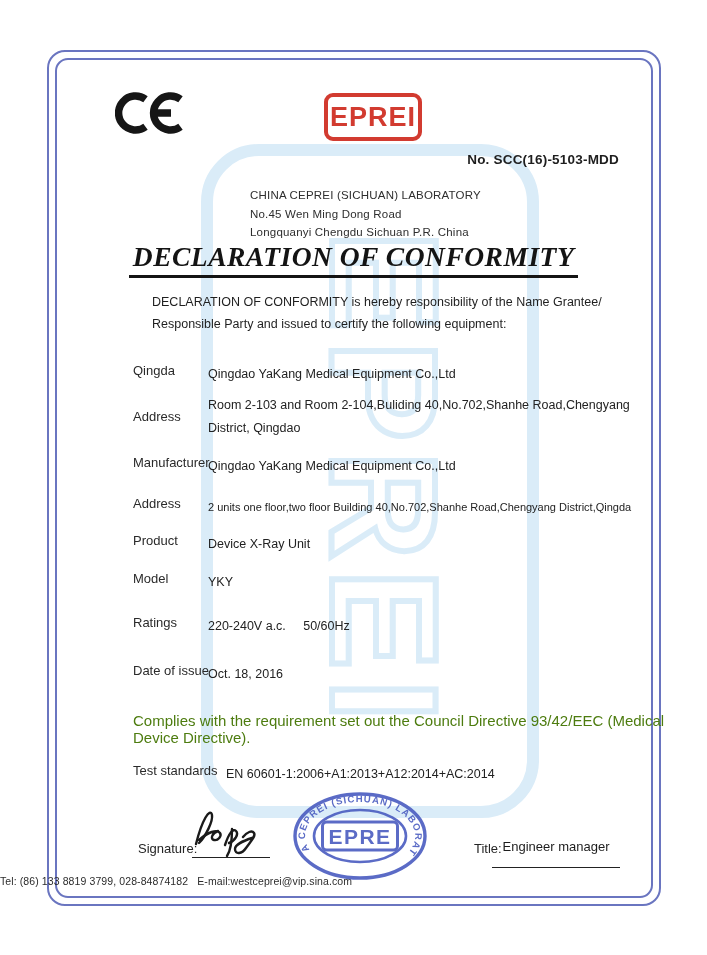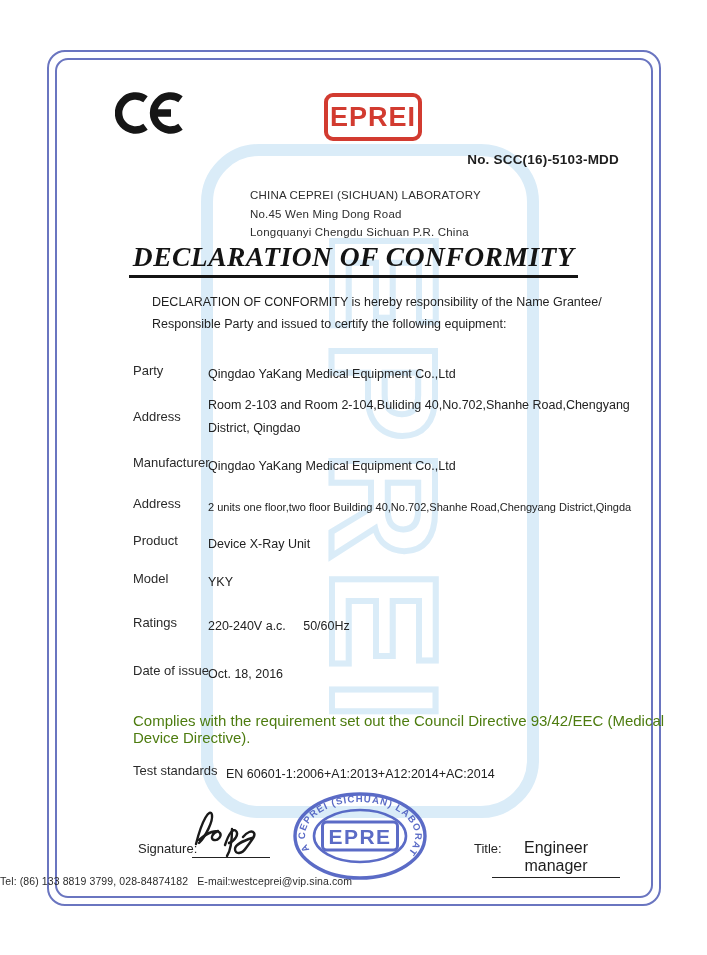--- a/index.html
+++ b/index.html
@@ -69,21 +69,21 @@
   }
   .teststd{top:763px}
   .teststd .val{left:93px;white-space:nowrap;}
   
   .sig-label{position:absolute;left:138px;top:841px;font-size:13px;z-index:2;}
   .sig-line{position:absolute;left:192px;top:843px;width:78px;height:14px;border-bottom:1.5px solid #222;z-index:2;}
   .sig-script{position:absolute;left:186px;top:798px;z-index:3;}
   .title-label{position:absolute;left:462px;top:841px;font-size:13px;z-index:2;margin-left:12px;}
   .title-value{
     position:absolute;left:492px;top:839px;width:128px;text-align:center;z-index:2;
-    font-size:16px;color:#1d1d1d;border-bottom:1.5px solid #222;padding-bottom:2px;
+    font-size:13px;color:#1d1d1d;border-bottom:1.5px solid #222;padding-bottom:13px;
   }
   .stamp{position:absolute;left:290px;top:790px;z-index:4;opacity:.9;}
   .footer{
     position:absolute;left:0;top:875px;width:707px;z-index:2;
     font-size:10.5px;color:#2c2c2c;letter-spacing:.1px;
   }
 </style>
 </head>
 <body>
 
@@ -119,21 +119,21 @@
   <div class="doc-title">
     <span>DECLARATION OF CONFORMITY</span>
   </div>
 
   <div class="intro">
     <div>DECLARATION OF CONFORMITY is hereby responsibility of the Name Grantee/</div>
     <div>Responsible Party and issued to certify the following equipment:</div>
   </div>
 
   <div class="field-row r0">
-    <span class="lbl">Party</span>
+    <span class="lbl">Qingda</span>
     <div class="val">Qingdao YaKang Medical Equipment Co.,Ltd</div>
   </div>
   <div class="field-row r1">
     <span class="lbl">Address</span>
     <div class="val">Room 2-103 and Room 2-104,Buliding 40,No.702,Shanhe Road,Chengyang District, Qingdao</div>
   </div>
   <div class="field-row r2">
     <span class="lbl">Manufacturer</span>
     <div class="val">Qingdao YaKang Medical Equipment Co.,Ltd</div>
   </div>

